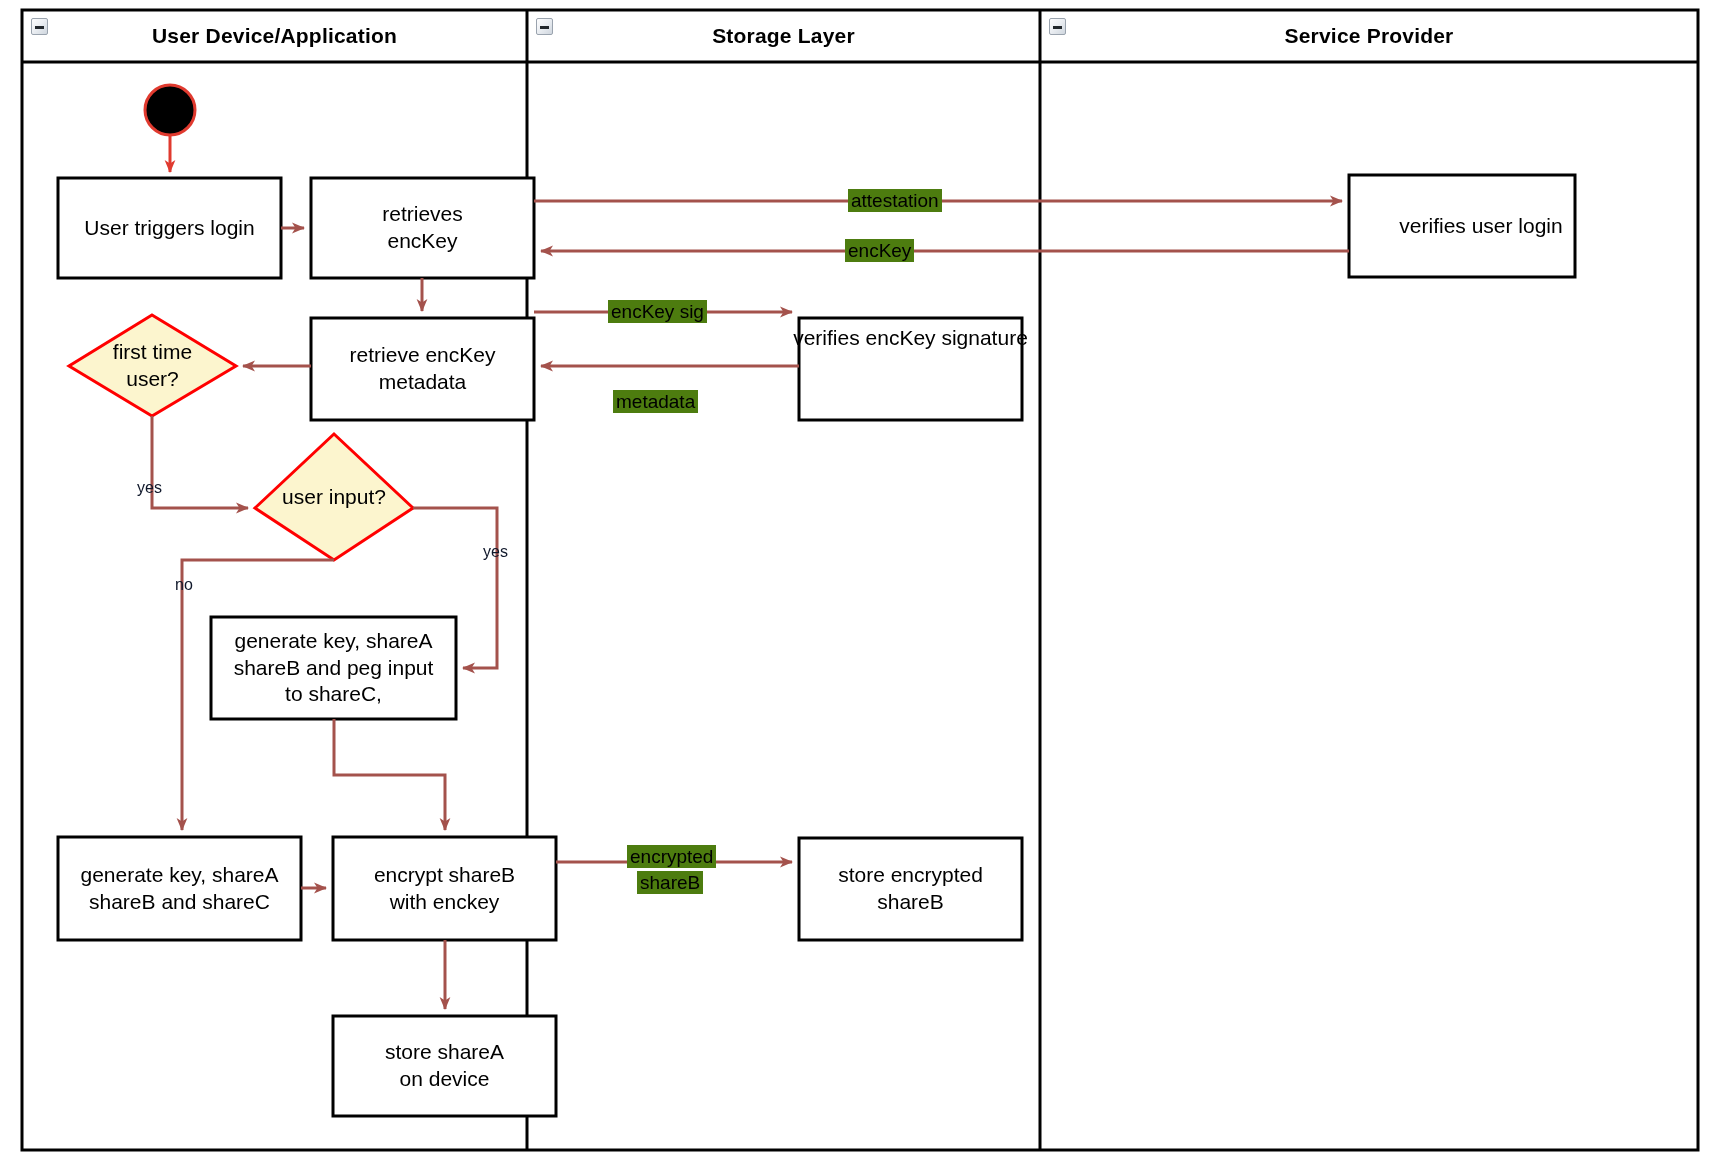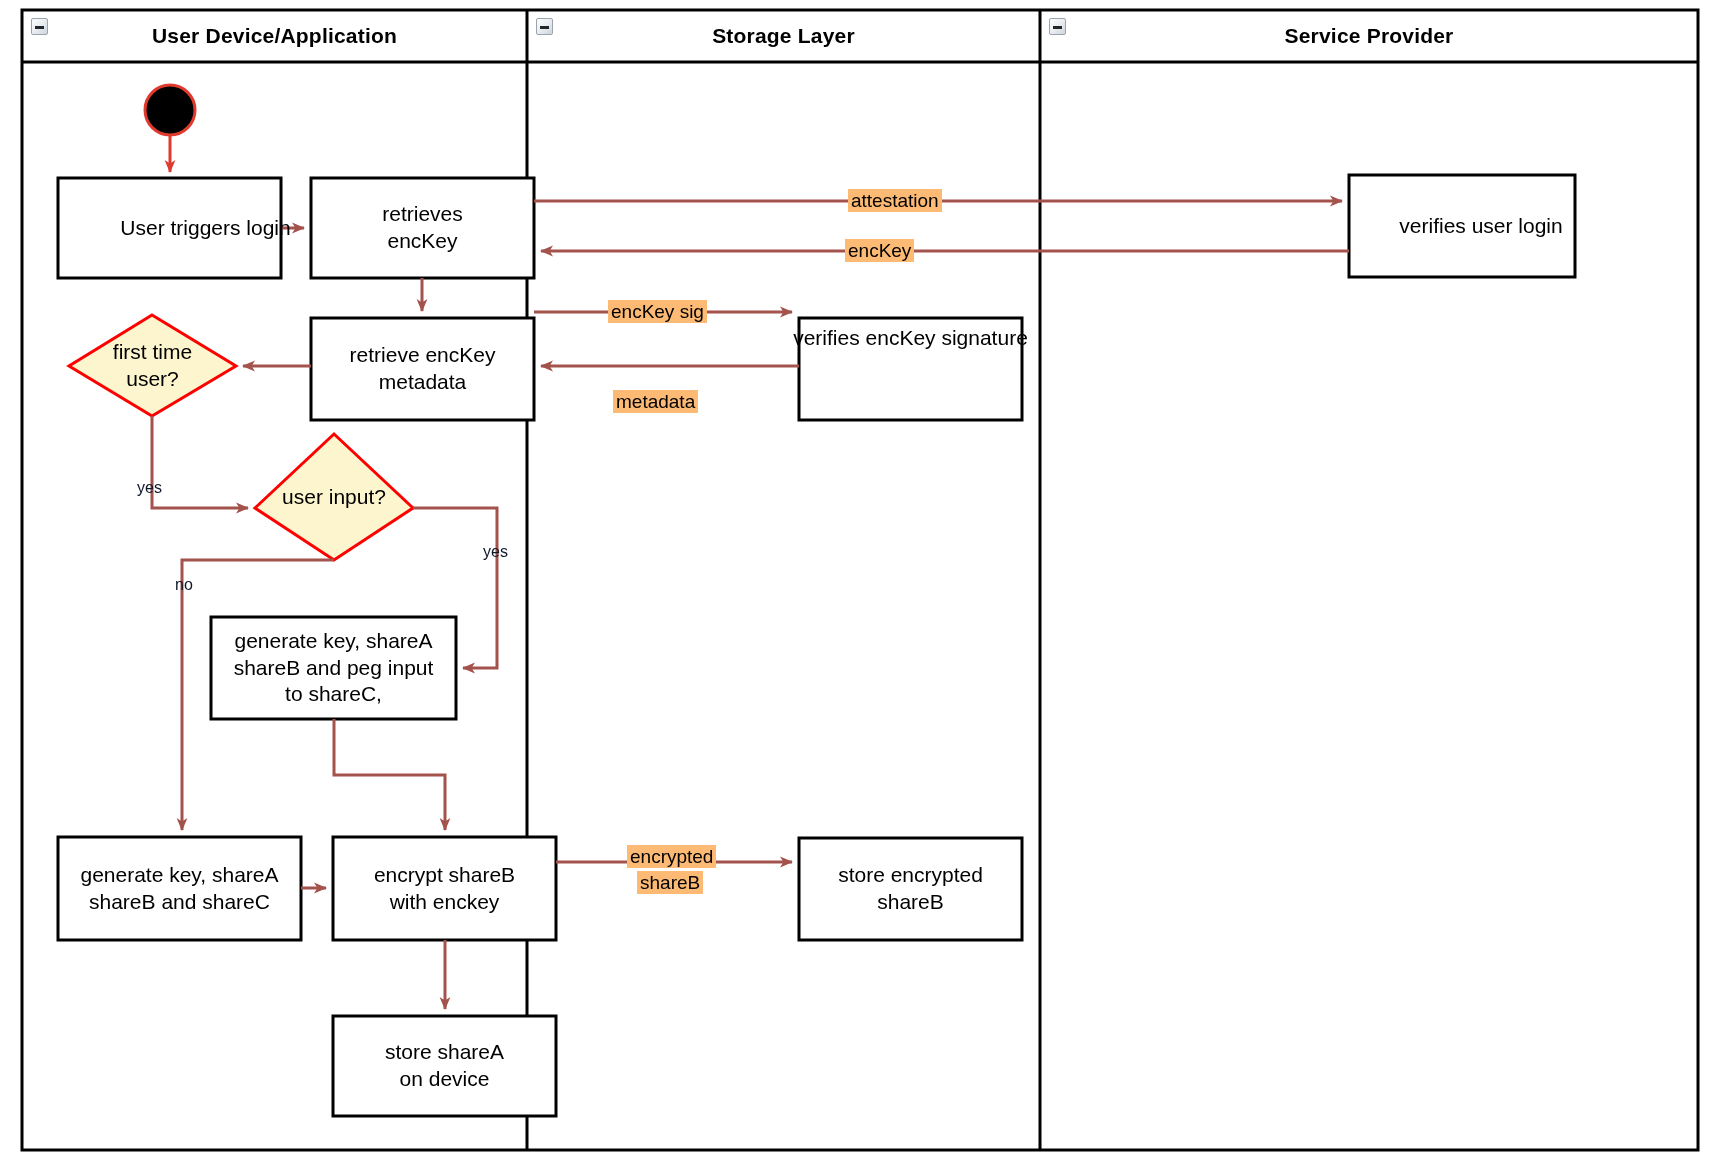--- a/index.html
+++ b/index.html
@@ -23,21 +23,21 @@
     background:#22272c;
   }
   .node-label{
     position:absolute;display:flex;align-items:center;justify-content:center;
     text-align:center;color:#000;font-size:21px;line-height:1.28;
     pointer-events:none;white-space:nowrap;
   }
   .edge-label{
     position:absolute;color:#000;font-size:19px;line-height:1.22;
     text-align:center;pointer-events:none;white-space:nowrap;
-    background:#fdba74;padding:0 3px;
+    background:#4d7c0f;padding:0 3px;
   }
   .flag-label{
     position:absolute;color:#0f172a;font-size:16px;line-height:1.2;
     pointer-events:none;white-space:nowrap;
   }
 </style>
 </head>
 <body>
 
 <div id="stage">
@@ -123,21 +123,21 @@
 
   <div class="collapse-icon" style="left:31px;top:18px;"></div>
   <div class="lane-title" style="left:22px;top:10px;width:505px;height:52px;">User Device/Application</div>
 
   <div class="collapse-icon" style="left:536px;top:18px;"></div>
   <div class="lane-title" style="left:527px;top:10px;width:513px;height:52px;">Storage Layer</div>
 
   <div class="collapse-icon" style="left:1049px;top:18px;"></div>
   <div class="lane-title" style="left:1040px;top:10px;width:658px;height:52px;">Service Provider</div>
 
-  <div class="node-label" style="left:58px;top:178px;width:223px;height:100px;padding-left:36px;">
+  <div class="node-label" style="left:58px;top:178px;width:223px;height:100px;">
     <span>User triggers login</span>
   </div>
 
   <div class="node-label" style="left:311px;top:178px;width:223px;height:100px;flex-direction:column;border-radius:8px;">
     <span>retrieves</span>
     <span>encKey</span>
   </div>
 
   <div class="node-label" style="left:311px;top:318px;width:223px;height:102px;flex-direction:column;">
     <span>retrieve encKey</span>

